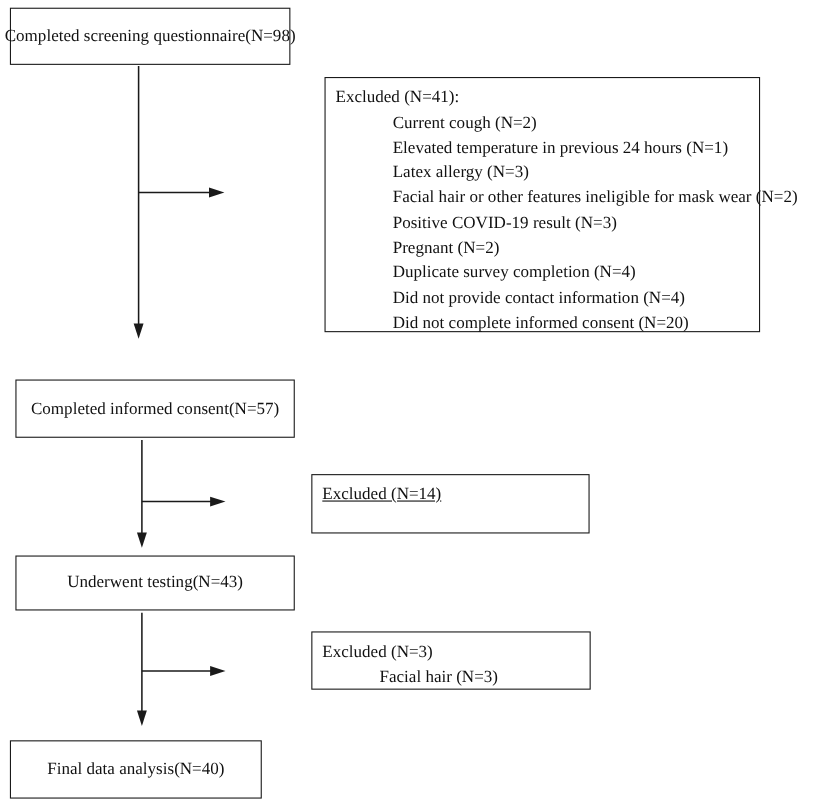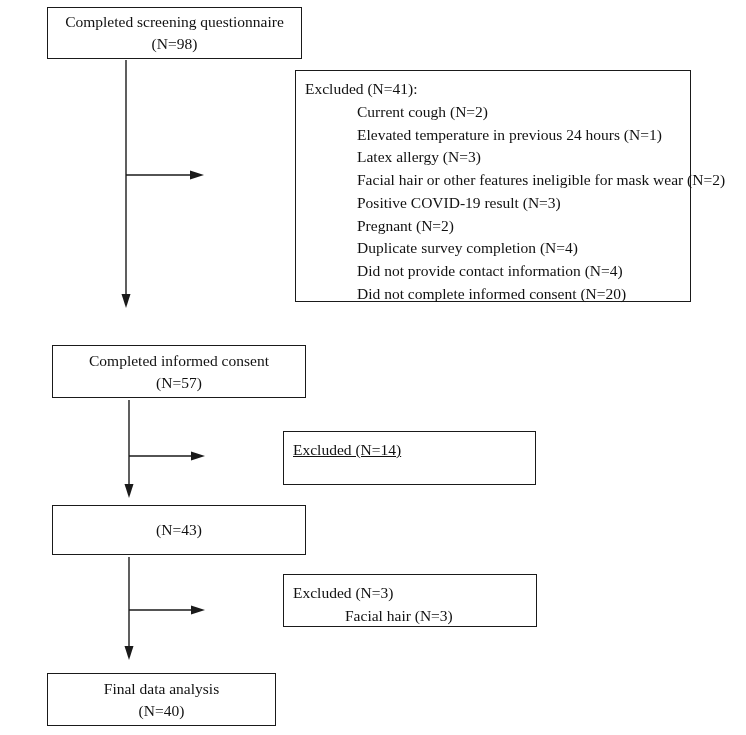--- a/index.html
+++ b/index.html
@@ -17,26 +17,24 @@
     overflow: hidden;
   }
   .node {
     position: absolute;
     box-sizing: border-box;
     border: 1px solid #1a1a1a;
     background: #ffffff;
   }
   .node-center {
     display: flex;
-    flex-direction: column;
     align-items: center;
     justify-content: center;
     font-size: 15.5px;
     line-height: 1.42;
-    margin-left: 38px;
   }
   .node-list {
     padding: 7px 6px 7px 9px;
     font-size: 15.5px;
     line-height: 1.47;
   }
   .node-line {
     white-space: nowrap;
   }
   .indent-1 {
@@ -103,20 +101,21 @@
       <line class="hline" x1="129" y1="456" x2="197" y2="456"></line>
       <polygon class="arrowhead" points="205,456 191,451.5 191,460.5"></polygon>
     </svg>
   </div>
 
   <div class="node node-list" style="left:283px; top:431px; width:253px; height:54px;text-decoration:underline;">
     <div class="node-line">Excluded (N=14)</div>
   </div>
 
   <div class="node node-center" style="left:14px; top:505px; width:254px; height:50px;">
+    <div class="node-line">Underwent testing</div>
     <div class="node-line">(N=43)</div>
   </div>
 
   <div class="connector" style="left:0px; top:0px; width:746px; height:735px;">
     <svg width="746" height="735" viewBox="0 0 746 735">
       <line class="vline" x1="129" y1="557" x2="129" y2="652"></line>
       <polygon class="arrowhead" points="129,660 124.5,646 133.5,646"></polygon>
       <line class="hline" x1="129" y1="610" x2="197" y2="610"></line>
       <polygon class="arrowhead" points="205,610 191,605.5 191,614.5"></polygon>
     </svg>

